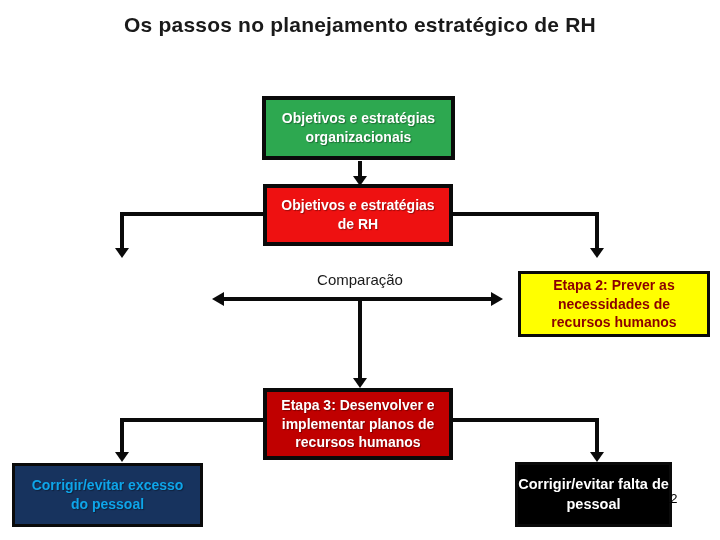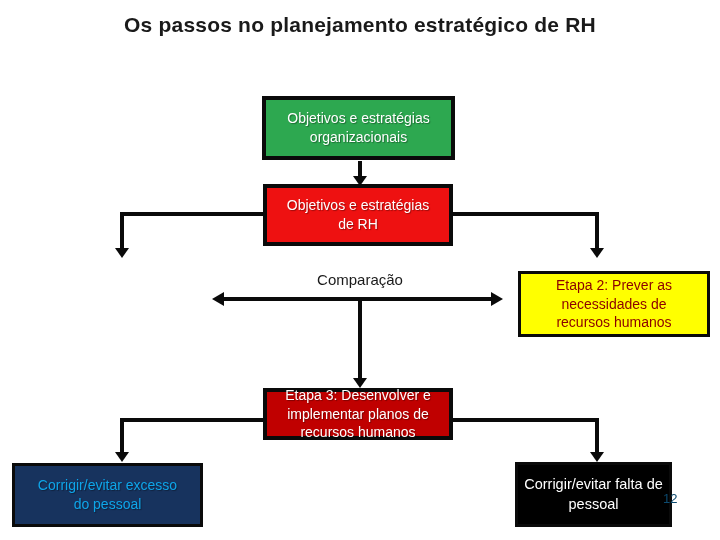--- a/index.html
+++ b/index.html
@@ -10,28 +10,28 @@
   .title{
     position:absolute;top:13px;left:0;right:0;text-align:center;
     font-size:21px;font-weight:bold;color:#1a1a1a;letter-spacing:0.2px;
   }
   
   .fbox{
     position:absolute;box-sizing:border-box;border:4px solid #0a0a0a;
     display:flex;align-items:center;justify-content:center;text-align:center;
   }
   .fbox .lbl{
-    white-space:pre-line;font-weight:normal;font-size:14px;line-height:1.35;
+    white-space:pre-line;font-weight:bold;font-size:14px;line-height:1.35;
   }
   .lbl.light{text-shadow:1px 1px 1px rgba(0,0,0,0.35);}
   .box-org   {left:262px;top:96px; width:193px;height:64px;}
   .box-hr    {left:263px;top:184px;width:190px;height:62px;}
   .box-step1 {left:12px; top:279px;width:191px;height:64px;border-width:3px;}
   .box-step2 {left:518px;top:271px;width:192px;height:66px;border-width:3px;}
-  .box-step3 {left:263px;top:388px;width:190px;height:52px;}
+  .box-step3 {left:263px;top:388px;width:190px;height:72px;}
   .box-excess{left:12px; top:463px;width:191px;height:64px;border-width:3px;}
   .box-falta {left:515px;top:462px;width:157px;height:65px;border-width:3px;}
   .box-falta .lbl{font-size:14.5px;}
   
   .line{position:absolute;background:#0a0a0a;}
   .ah-down{position:absolute;width:0;height:0;
     border-left:7px solid transparent;border-right:7px solid transparent;
     border-top:10px solid #0a0a0a;}
   .ah-left{position:absolute;width:0;height:0;
     border-top:7px solid transparent;border-bottom:7px solid transparent;
@@ -40,21 +40,21 @@
     border-top:7px solid transparent;border-bottom:7px solid transparent;
     border-left:12px solid #0a0a0a;}
   .comparacao{
     position:absolute;top:271px;left:0;right:0;text-align:center;
     font-size:15px;color:#1a1a1a;
   }
   .footer{
     position:absolute;left:270px;top:505px;font-size:11.5px;color:#8c8c8c;
   }
   .pagenum{
-    position:absolute;left:663px;top:491px;font-size:13px;color:#0c4a6e;
+    position:absolute;left:663px;top:491px;font-size:13px;color:#000000;
   }
 </style>
 </head>
 <body>
 
 <div class="slide">
 
   <div class="title">Os passos no planejamento estratégico de RH</div>
 
   <div class="fbox box-org" style="background-color: rgb(45, 168, 80);">

